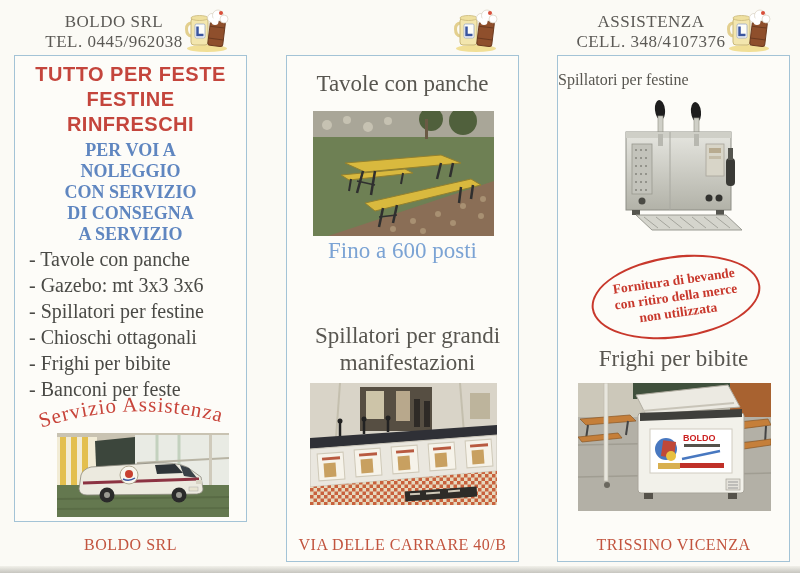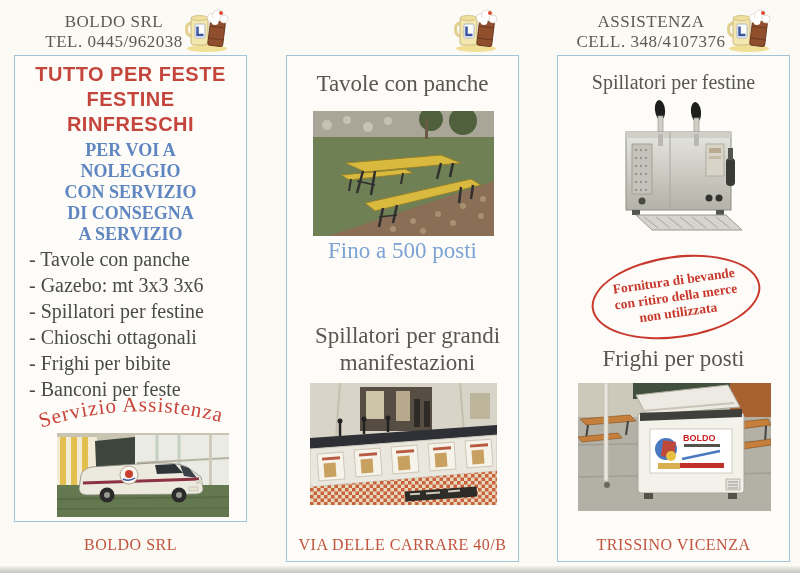--- a/index.html
+++ b/index.html
@@ -44,22 +44,22 @@
   .p2-title1 { position:absolute; top:15px; left:0; right:0; text-align:center;
     font-size:23px; color:#585650; }
   .p2-photo1 { position:absolute; top:55px; left:26px; }
   .p2-caption { position:absolute; top:182px; left:0; right:0; text-align:center;
     font-size:23px; color:#7ba3d4; }
   .p2-title2 { position:absolute; top:266px; left:10px; right:0; text-align:center;
     font-size:23px; line-height:27px; color:#585650; }
   .p2-photo2 { position:absolute; top:327px; left:23px; }
 
   
-  .p3-title1 { position:absolute; top:15px; left:0; right:0; text-align:center;
-    font-size:20px; color:#585650; }
+  .p3-title1 { position:absolute; top:15px; left:0; right:0; 
+    font-size:16px; color:#585650; }
   .p3-dispenser { position:absolute; top:44px; left:50px; }
   .p3-badge { position:absolute; top:200px; left:33px; width:170px; height:82px;
     border:2.5px solid #c8382c; border-radius:50%;
     transform:rotate(-8deg);
     display:flex; flex-direction:column; justify-content:center; align-items:center;
     color:#c8382c; font-weight:bold; font-size:13.5px; line-height:16px; text-align:center; }
   .p3-title2 { position:absolute; top:290px; left:0; right:0; text-align:center;
     font-size:23px; color:#585650; }
   .p3-photo2 { position:absolute; top:327px; left:20px; }
 
@@ -223,21 +223,21 @@
         <line x1="140" y1="52" x2="137" y2="66" stroke="#2f2f2f" stroke-width="2.5"></line>
         <polygon points="52,92 158,68 168,74 62,100" fill="#d9b93e" stroke="#93802e" stroke-width="1"></polygon>
         <line x1="70" y1="97" x2="66" y2="116" stroke="#2f2f2f" stroke-width="2.5"></line>
         <line x1="84" y1="94" x2="80" y2="112" stroke="#2f2f2f" stroke-width="2.5"></line>
         <line x1="66" y1="106" x2="84" y2="104" stroke="#2f2f2f" stroke-width="1.5"></line>
         <line x1="148" y1="76" x2="146" y2="92" stroke="#2f2f2f" stroke-width="2.5"></line>
         <line x1="160" y1="74" x2="158" y2="88" stroke="#2f2f2f" stroke-width="2.5"></line>
       </svg>
     </div>
 
-    <div class="p2-caption">Fino a 500 posti</div>
+    <div class="p2-caption">Fino a 600 posti</div>
 
     <div class="p2-title2">
       <div>Spillatori per grandi</div>
       <div>manifestazioni</div>
     </div>
 
     <div class="p2-photo2">
       <svg width="187" height="122" viewBox="0 0 187 122">
         <defs>
           <pattern id="chk" width="7" height="7" patternUnits="userSpaceOnUse">
@@ -361,21 +361,21 @@
         </g>
       </svg>
     </div>
 
     <div class="p3-badge">
       <div>Fornitura di bevande</div>
       <div>con ritiro della merce</div>
       <div>non utilizzata</div>
     </div>
 
-    <div class="p3-title2">Frighi per posti</div>
+    <div class="p3-title2">Frighi per bibite</div>
 
     <div class="p3-photo2">
       <svg width="193" height="128" viewBox="0 0 193 128">
         <rect x="0" y="0" width="193" height="34" fill="#ccc8ba"></rect>
         <rect x="55" y="0" width="100" height="16" fill="#40503c"></rect>
         <rect x="152" y="0" width="41" height="34" fill="#a86230"></rect>
         <rect x="0" y="34" width="193" height="94" fill="#b3b0a6"></rect>
         <line x1="0" y1="62" x2="193" y2="58" stroke="#a09d92" stroke-width="1.5"></line>
         <line x1="0" y1="94" x2="193" y2="90" stroke="#a09d92" stroke-width="1.5"></line>
         <polygon points="2,36 52,32 58,38 8,42" fill="#c57f3a" stroke="#8a5624" stroke-width="0.7"></polygon>

